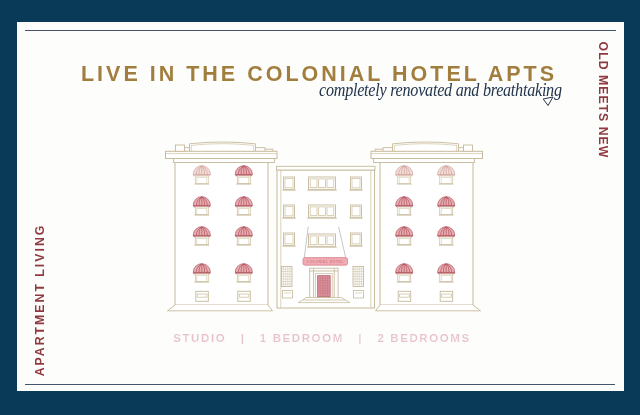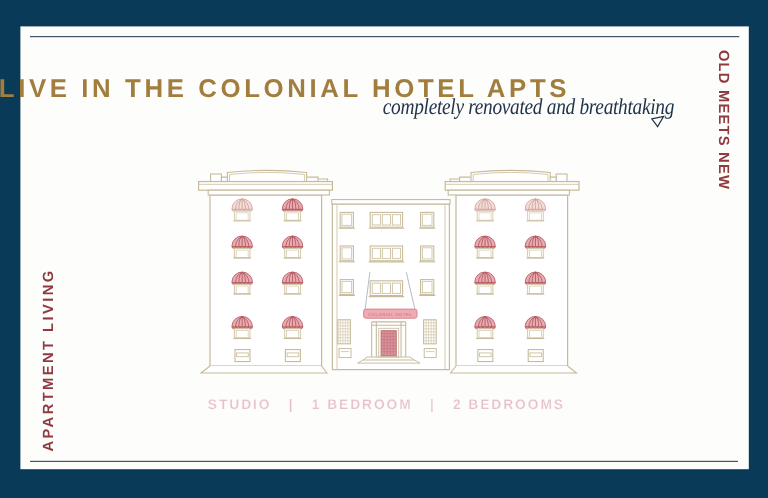--- a/index.html
+++ b/index.html
@@ -1,19 +1,19 @@
 <!DOCTYPE html>
 <html><head>
 <meta charset="utf-8">
 <style>
   html,body{margin:0;padding:0;}
   .page{position:relative;width:640px;height:415px;background:#093a57;overflow:hidden;font-family:"Liberation Sans",sans-serif;}
   .panel{position:absolute;left:17px;top:22px;width:607px;height:369px;background:#fdfdfc;}
   .rule{position:absolute;background:#44546a;height:1px;}
-  .headline{position:absolute;left:-1px;top:64px;width:640px;color:#a27e3e;font-weight:bold;font-size:21.5px;letter-spacing:3px;line-height:20px;white-space:nowrap;}
+  .headline{position:absolute;left:-1px;top:64px;width:640px;text-align:center;color:#a27e3e;font-weight:bold;font-size:21.5px;letter-spacing:3px;line-height:20px;white-space:nowrap;}
   .script{position:absolute;top:79px;left:319px;color:#22344a;font-family:"Liberation Serif",serif;font-style:italic;font-size:19px;letter-spacing:-0.3px;white-space:nowrap;transform:scaleX(0.85);transform-origin:0 0;}
   .units{position:absolute;left:2px;top:332px;width:640px;text-align:center;color:#e7c0ca;font-size:11.5px;font-weight:bold;letter-spacing:1.6px;-webkit-text-stroke:0.2px #fff;white-space:nowrap;}
   .vleft{position:absolute;left:39.5px;top:300px;transform:translate(-50%,-50%) rotate(-90deg);color:#8e3a3f;font-size:12.3px;font-weight:bold;letter-spacing:2px;white-space:nowrap;}
   .vright{position:absolute;left:603px;top:100px;transform:translate(-50%,-50%) rotate(90deg);color:#8e3a3f;font-size:12.3px;font-weight:bold;letter-spacing:1px;white-space:nowrap;}
 </style>
 </head>
 <body>
 
 <div class="page">
 

